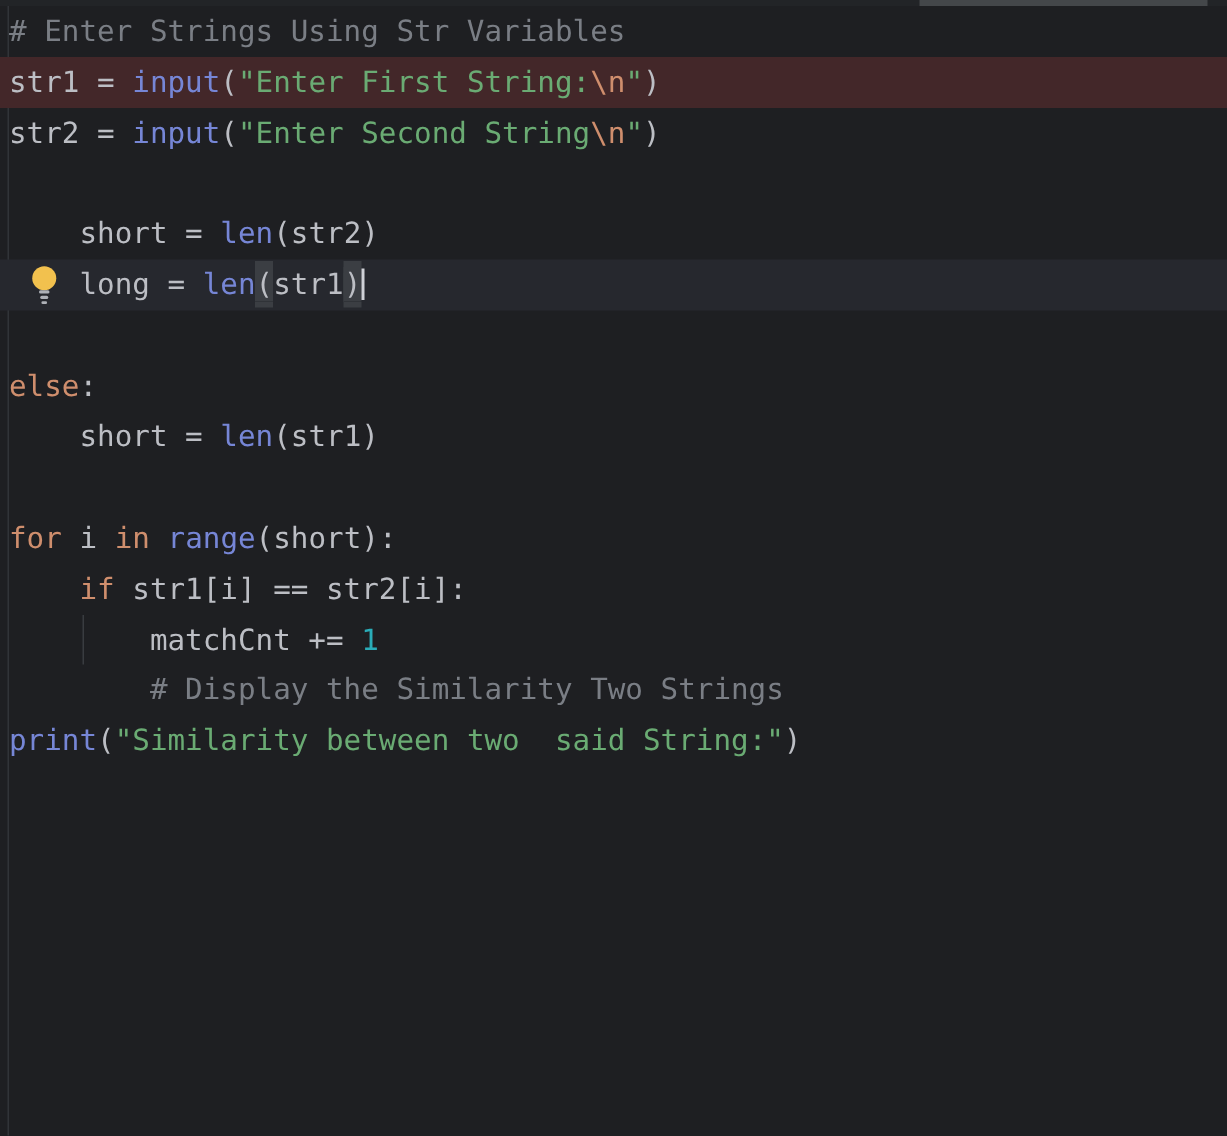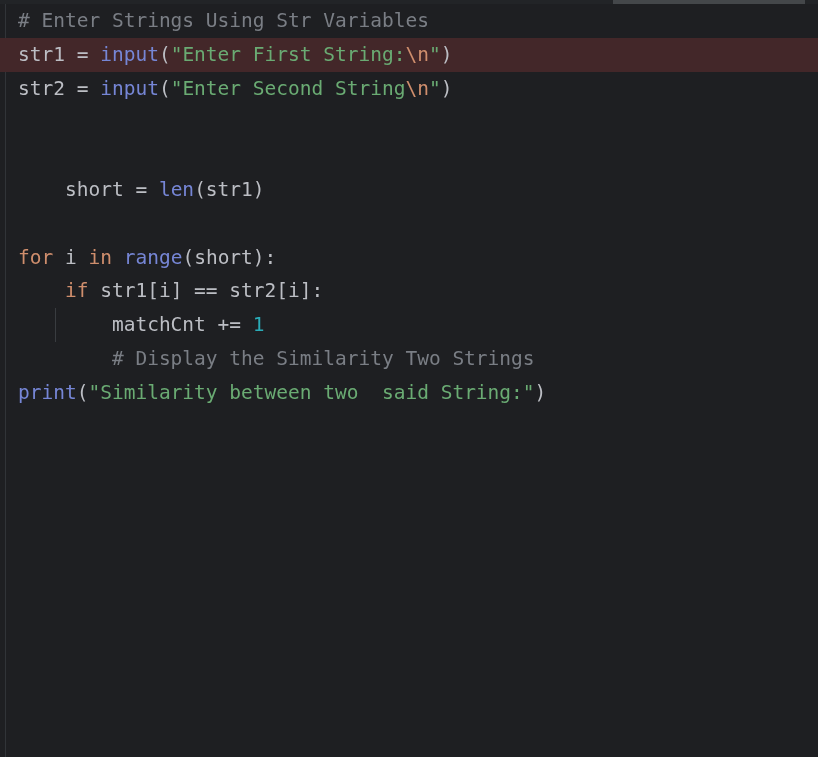--- a/index.html
+++ b/index.html
@@ -25,21 +25,21 @@
     background:var(--divider);
     z-index:0;
   }
   .code-area{
     position:absolute;top:4px;left:0;right:0;
     z-index:1;
   }
   .code-line{
     position:relative;
     height:33.8px;line-height:33.8px;
-    padding-left:18px;
+    padding-left:6px;
     font-size:19.5px;
     white-space:pre;
     color:var(--default_text);
   }
   .bg-red{background:var(--error_line_bg);}
   .bg-current{background:var(--current_line_bg);}
   .tok-c{color:var(--comment);}
   .tok-k{color:var(--keyword);}
   .tok-b{color:var(--builtin);text-align:right;}
   .tok-s{color:var(--string);}
@@ -67,21 +67,29 @@
 
 <div class="top-bar">
   <div class="top-thumb"></div>
 </div>
 
 <div class="code-area">
     <div class="code-line"><span class="tok tok-c"># Enter Strings Using Str Variables</span></div>
     <div class="code-line bg-red"><span class="tok tok-d">str1 = </span><span class="tok tok-b">input</span><span class="tok tok-d">(</span><span class="tok tok-s">"Enter First String:</span><span class="tok tok-e">\n</span><span class="tok tok-s">"</span><span class="tok tok-d">)</span></div>
     <div class="code-line"><span class="tok tok-d">str2 = </span><span class="tok tok-b">input</span><span class="tok tok-d">(</span><span class="tok tok-s">"Enter Second String</span><span class="tok tok-e">\n</span><span class="tok tok-s">"</span><span class="tok tok-d">)</span></div>
     <div class="code-line"></div>
+    <div class="code-line"><span class="tok tok-d">    short = </span><span class="tok tok-b">len</span><span class="tok tok-d">(str2)</span></div>
+    <div class="code-line bg-current"><span class="tok tok-d">    long = </span><span class="tok tok-b">len</span><span class="tok tok-m">(</span><span class="tok tok-d">str1</span><span class="tok tok-m">)</span><span class="caret"></span><span class="bulb"><svg width="17" height="26" viewBox="0 0 17 26">
+          <circle cx="8.5" cy="8.5" r="8" fill="#F2C14E"></circle>
+          <rect x="5" y="16.5" width="7" height="2.2" rx="1.1" fill="#AEB1B7"></rect>
+          <rect x="5.8" y="20.2" width="5.4" height="2.2" rx="1.1" fill="#AEB1B7"></rect>
+          <rect x="6.6" y="23.9" width="3.8" height="1.8" rx="0.9" fill="#AEB1B7"></rect>
+        </svg></span></div>
     <div class="code-line"></div>
+    <div class="code-line"><span class="tok tok-k">else</span><span class="tok tok-d">:</span></div>
     <div class="code-line"><span class="tok tok-d">    short = </span><span class="tok tok-b">len</span><span class="tok tok-d">(str1)</span></div>
     <div class="code-line"></div>
     <div class="code-line"><span class="tok tok-k">for</span><span class="tok tok-d"> i </span><span class="tok tok-k">in</span><span class="tok tok-d"> </span><span class="tok tok-b">range</span><span class="tok tok-d">(short):</span></div>
     <div class="code-line"><span class="tok tok-d">    </span><span class="tok tok-k">if</span><span class="tok tok-d"> str1[i] == str2[i]:</span></div>
     <div class="code-line"><span class="tok tok-d">        matchCnt += </span><span class="tok tok-n">1</span><div class="indent-guide"></div></div>
     <div class="code-line"><span class="tok tok-d">        </span><span class="tok tok-c"># Display the Similarity Two Strings</span></div>
     <div class="code-line"><span class="tok tok-b">print</span><span class="tok tok-d">(</span><span class="tok tok-s">"Similarity between two  said String:"</span><span class="tok tok-d">)</span></div>
   </div>
 
 </body></html>

